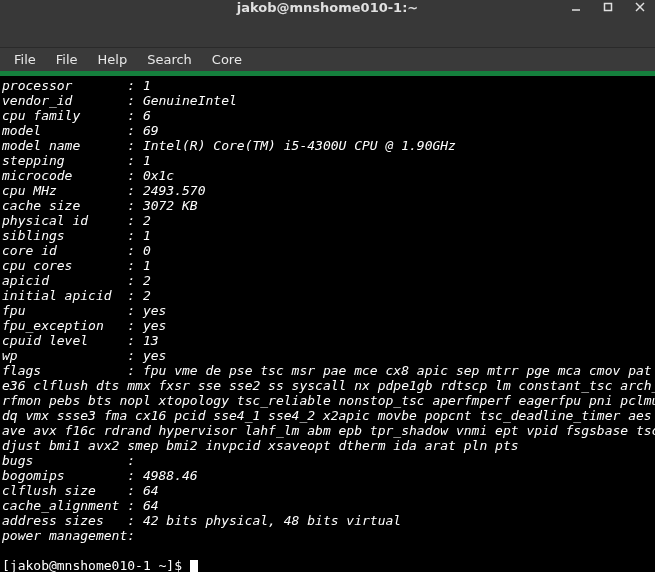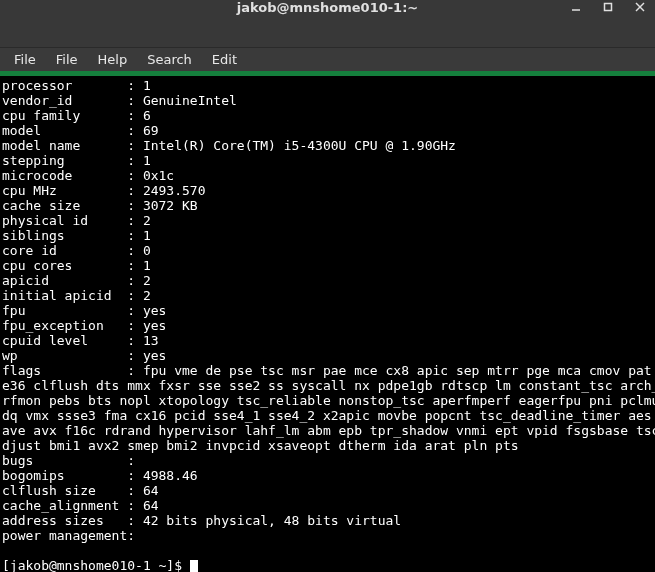--- a/index.html
+++ b/index.html
@@ -60,21 +60,21 @@
     background: #000;
     color: #fff;
     font-size: 13px;
     line-height: 15px;
     padding: 2px 2px;
     height: calc(100% - 60px);
     overflow: hidden;
     white-space: pre;
     font-family: "DejaVu Sans Mono", "Liberation Mono", monospace;
   }
-  .kv-row { white-space: pre; }
+  .kv-row { white-space: pre; font-style: italic; }
   .prompt-line { white-space: pre; }
   .cursor {
     display: inline-block;
     width: 8px;
     height: 13px;
     background: #fff;
     vertical-align: text-bottom;
   }
 </style>
 </head>
@@ -100,16 +100,16 @@
         </svg>
     </div>
   </div>
 </div>
 
 <div class="menubar">
   <div class="menu-item">File</div>
   <div class="menu-item">File</div>
   <div class="menu-item">Help</div>
   <div class="menu-item">Search</div>
-  <div class="menu-item">Edit</div>
+  <div class="menu-item">Core</div>
 </div>
 
 <div class="terminal" id="term"><div class="kv-row">processor       : 1</div><div class="kv-row">vendor_id       : GenuineIntel</div><div class="kv-row">cpu family      : 6</div><div class="kv-row">model           : 69</div><div class="kv-row">model name      : Intel(R) Core(TM) i5-4300U CPU @ 1.90GHz</div><div class="kv-row">stepping        : 1</div><div class="kv-row">microcode       : 0x1c</div><div class="kv-row">cpu MHz         : 2493.570</div><div class="kv-row">cache size      : 3072 KB</div><div class="kv-row">physical id     : 2</div><div class="kv-row">siblings        : 1</div><div class="kv-row">core id         : 0</div><div class="kv-row">cpu cores       : 1</div><div class="kv-row">apicid          : 2</div><div class="kv-row">initial apicid  : 2</div><div class="kv-row">fpu             : yes</div><div class="kv-row">fpu_exception   : yes</div><div class="kv-row">cpuid level     : 13</div><div class="kv-row">wp              : yes</div><div class="kv-row">flags           : fpu vme de pse tsc msr pae mce cx8 apic sep mtrr pge mca cmov pat ps</div><div class="kv-row">e36 clflush dts mmx fxsr sse sse2 ss syscall nx pdpe1gb rdtscp lm constant_tsc arch_pe</div><div class="kv-row">rfmon pebs bts nopl xtopology tsc_reliable nonstop_tsc aperfmperf eagerfpu pni pclmulq</div><div class="kv-row">dq vmx ssse3 fma cx16 pcid sse4_1 sse4_2 x2apic movbe popcnt tsc_deadline_timer aes xs</div><div class="kv-row">ave avx f16c rdrand hypervisor lahf_lm abm epb tpr_shadow vnmi ept vpid fsgsbase tsc_a</div><div class="kv-row">djust bmi1 avx2 smep bmi2 invpcid xsaveopt dtherm ida arat pln pts</div><div class="kv-row">bugs            :</div><div class="kv-row">bogomips        : 4988.46</div><div class="kv-row">clflush size    : 64</div><div class="kv-row">cache_alignment : 64</div><div class="kv-row">address sizes   : 42 bits physical, 48 bits virtual</div><div class="kv-row">power management:</div><div class="kv-row">&nbsp;</div><div class="prompt-line"><span>[jakob@mnshome010-1 ~]$ </span><span class="cursor"></span></div></div>
 
 </body></html>

